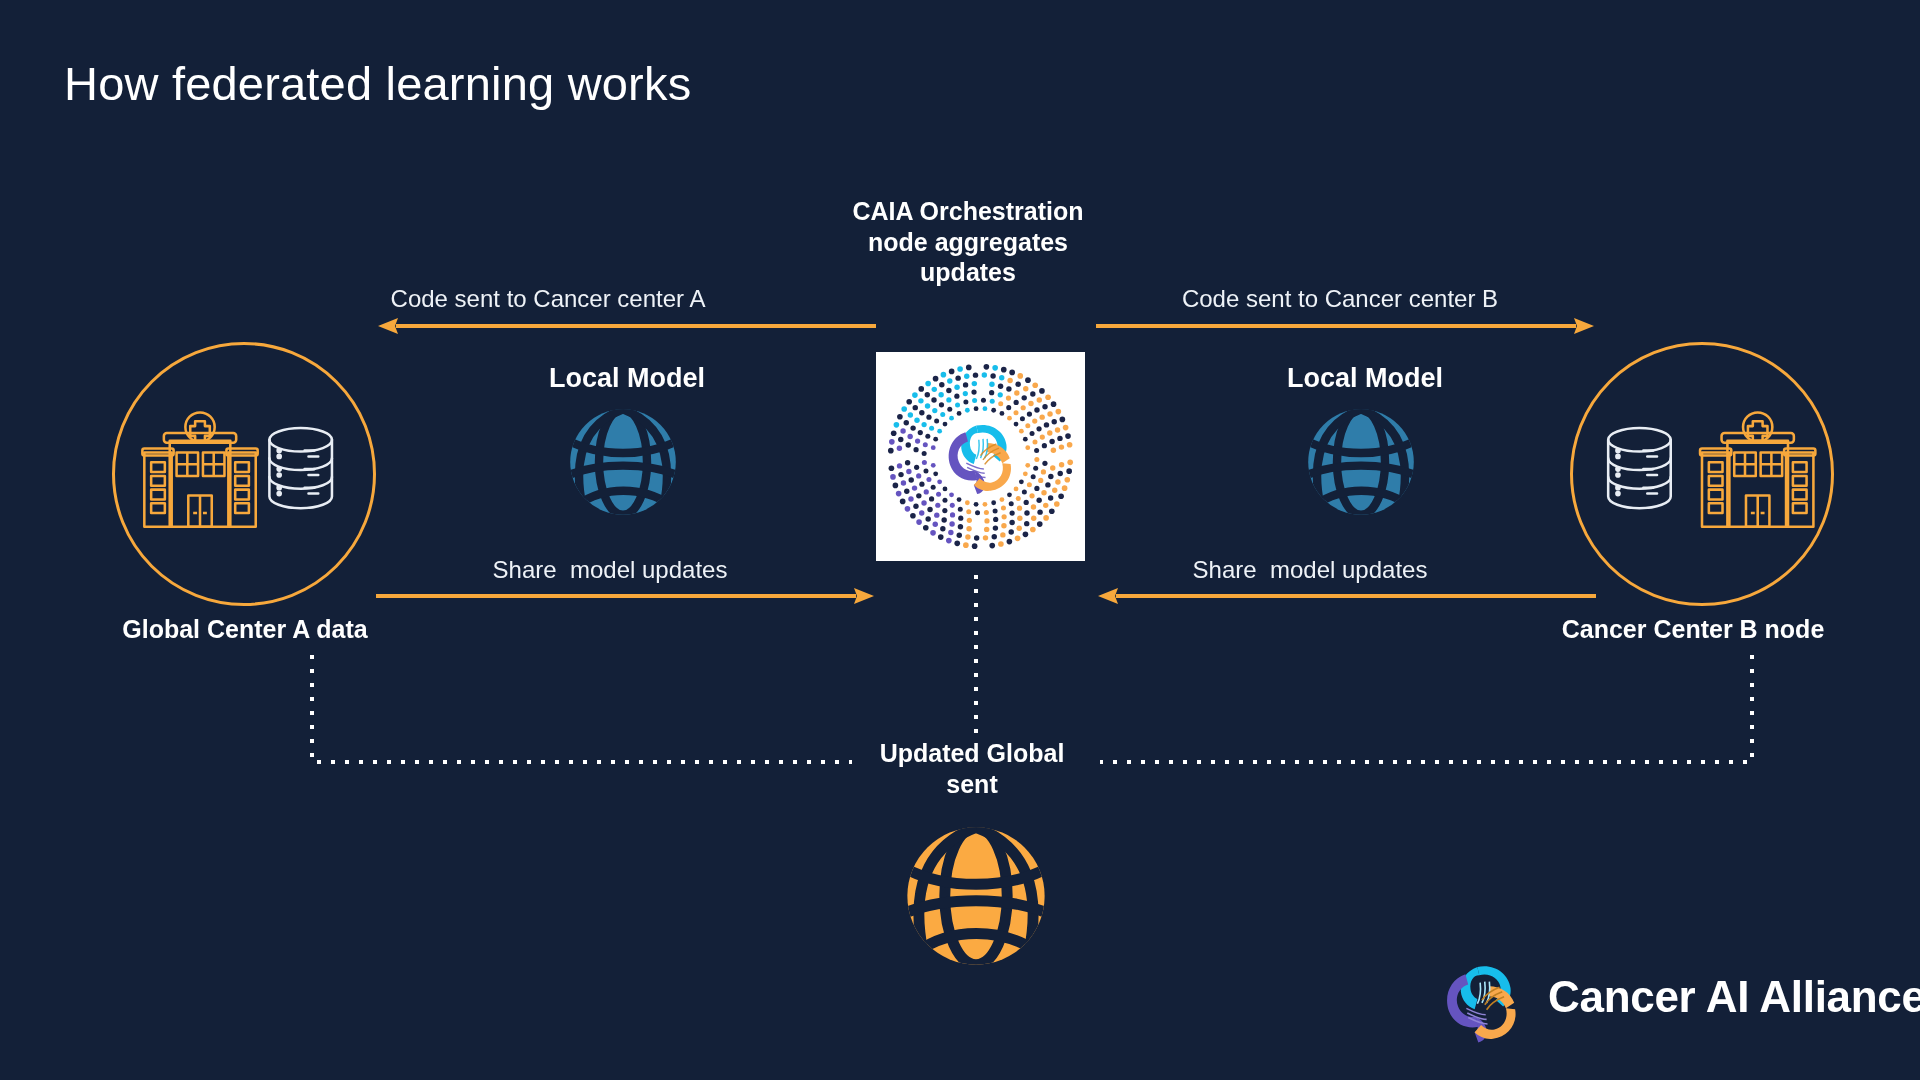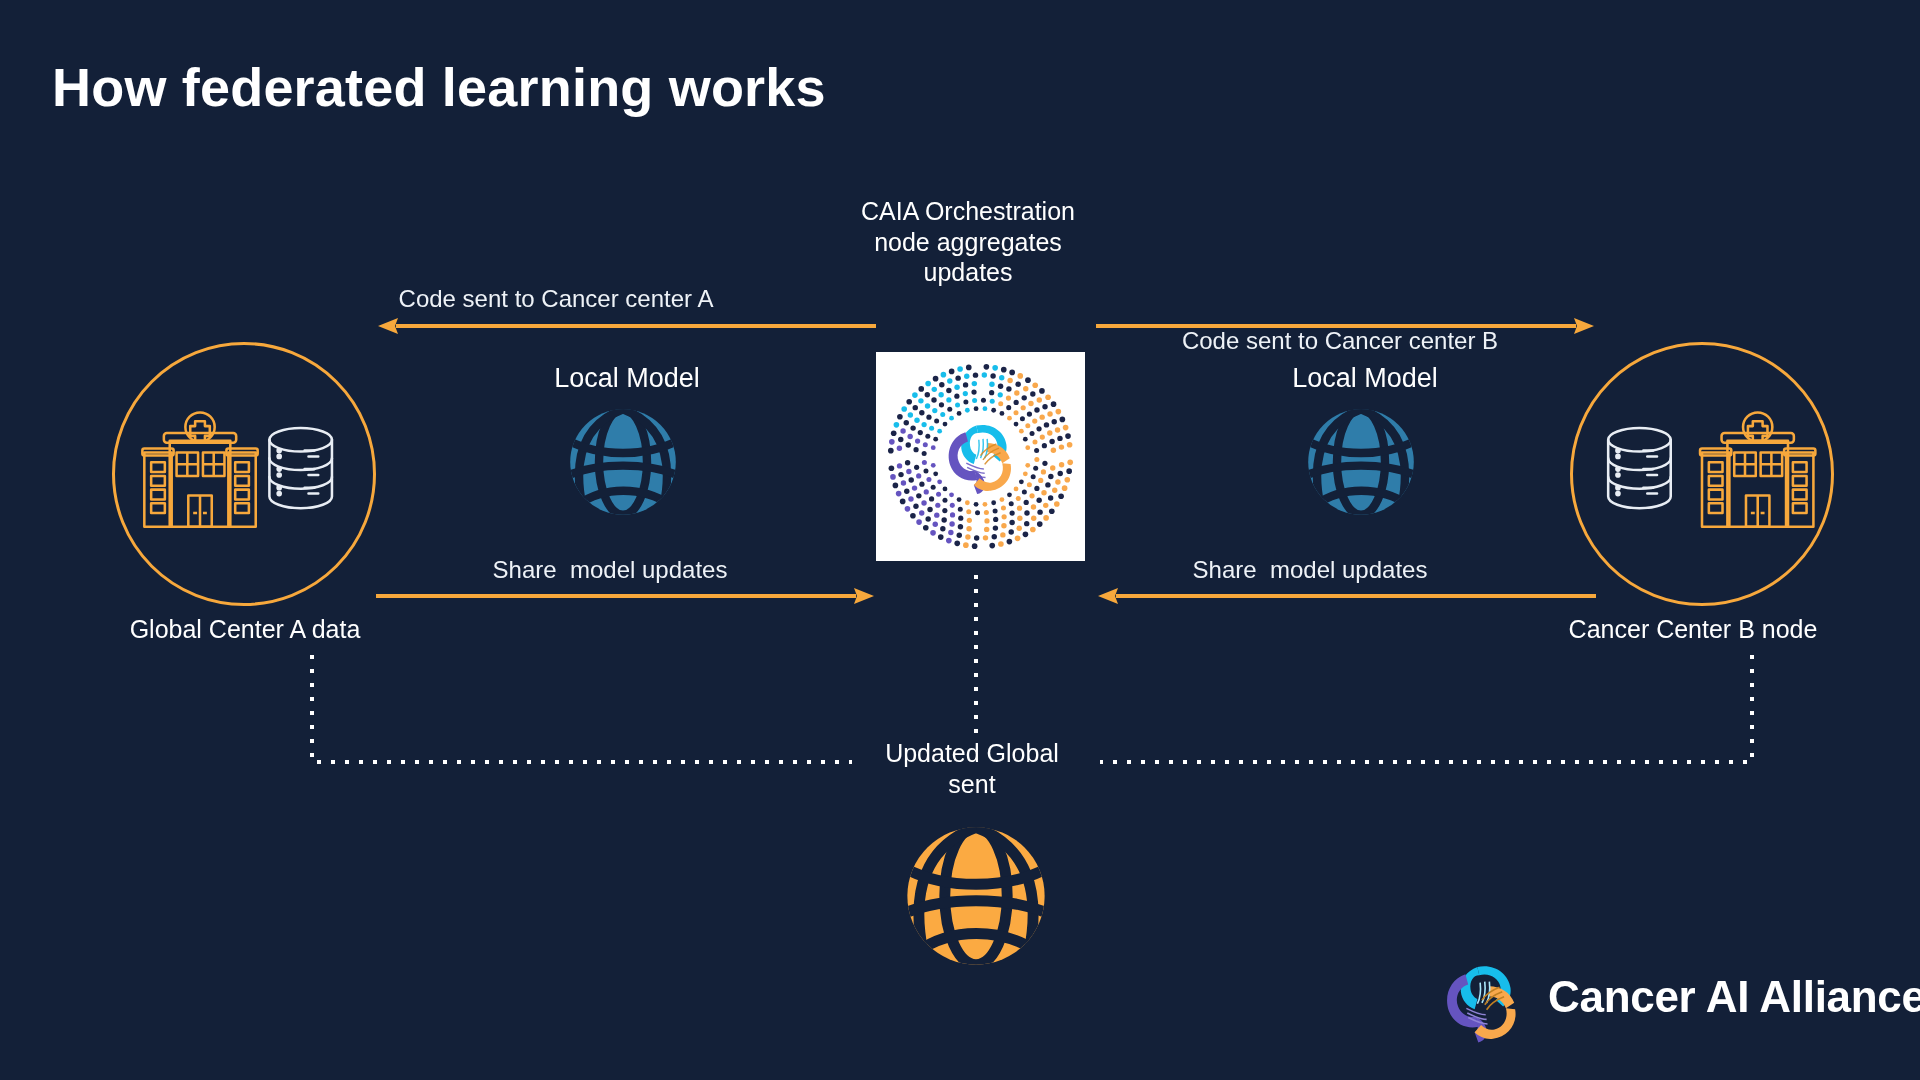--- a/index.html
+++ b/index.html
@@ -17,33 +17,33 @@
   .stage {
     position: absolute;
     inset: 0;
     width: 1920px;
     height: 1080px;
   }
   .abs { position: absolute; }
 
   
   #page-title {
-    left: 52px;
+    left: 64px;
     top: 56px;
-    font-size: 54px;
-    font-weight: 700;
+    font-size: 47px;
+    font-weight: 400;
     letter-spacing: 0.2px;
     color: #ffffff;
     white-space: nowrap;
   }
 
   
   .label-bold {
     color: #ffffff;
-    font-weight: normal;
+    font-weight: bold;
     text-align: center;
     line-height: 1.22;
     white-space: pre-line;
   }
   .label-reg {
     color: #eef2f7;
     font-weight: 400;
     text-align: center;
     white-space: pre;
   }
@@ -91,22 +91,22 @@
   .globe svg { display: block; width: 100%; height: 100%; }
 
   
   .arrow-svg { display: block; }
   #arrow-code-a { left: 376px; top: 316px; }
   #arrow-code-b { left: 1096px; top: 316px; }
   #arrow-share-a { left: 376px; top: 586px; }
   #arrow-share-b { left: 1096px; top: 586px; }
 
   .arrow-label { font-size: 24px; }
-  #arrow-code-a-label { left: 346px; top: 285px; width: 420px; }
-  #arrow-code-b-label { left: 1130px; top: 285px; width: 420px; margin-top: 42px; }
+  #arrow-code-a-label { left: 338px; top: 285px; width: 420px; }
+  #arrow-code-b-label { left: 1130px; top: 285px; width: 420px; }
   #arrow-share-a-label { left: 400px; top: 556px; width: 420px; }
   #arrow-share-b-label { left: 1100px; top: 556px; width: 420px; }
 
   
   #dotted-connectors { left: 0; top: 0; width: 1920px; height: 1080px; pointer-events: none; }
   #dotted-connectors svg { display: block; width: 1920px; height: 1080px; }
 
   #global-model-label {
     left: 832px; top: 738px; width: 280px; font-size: 25px;
   }

